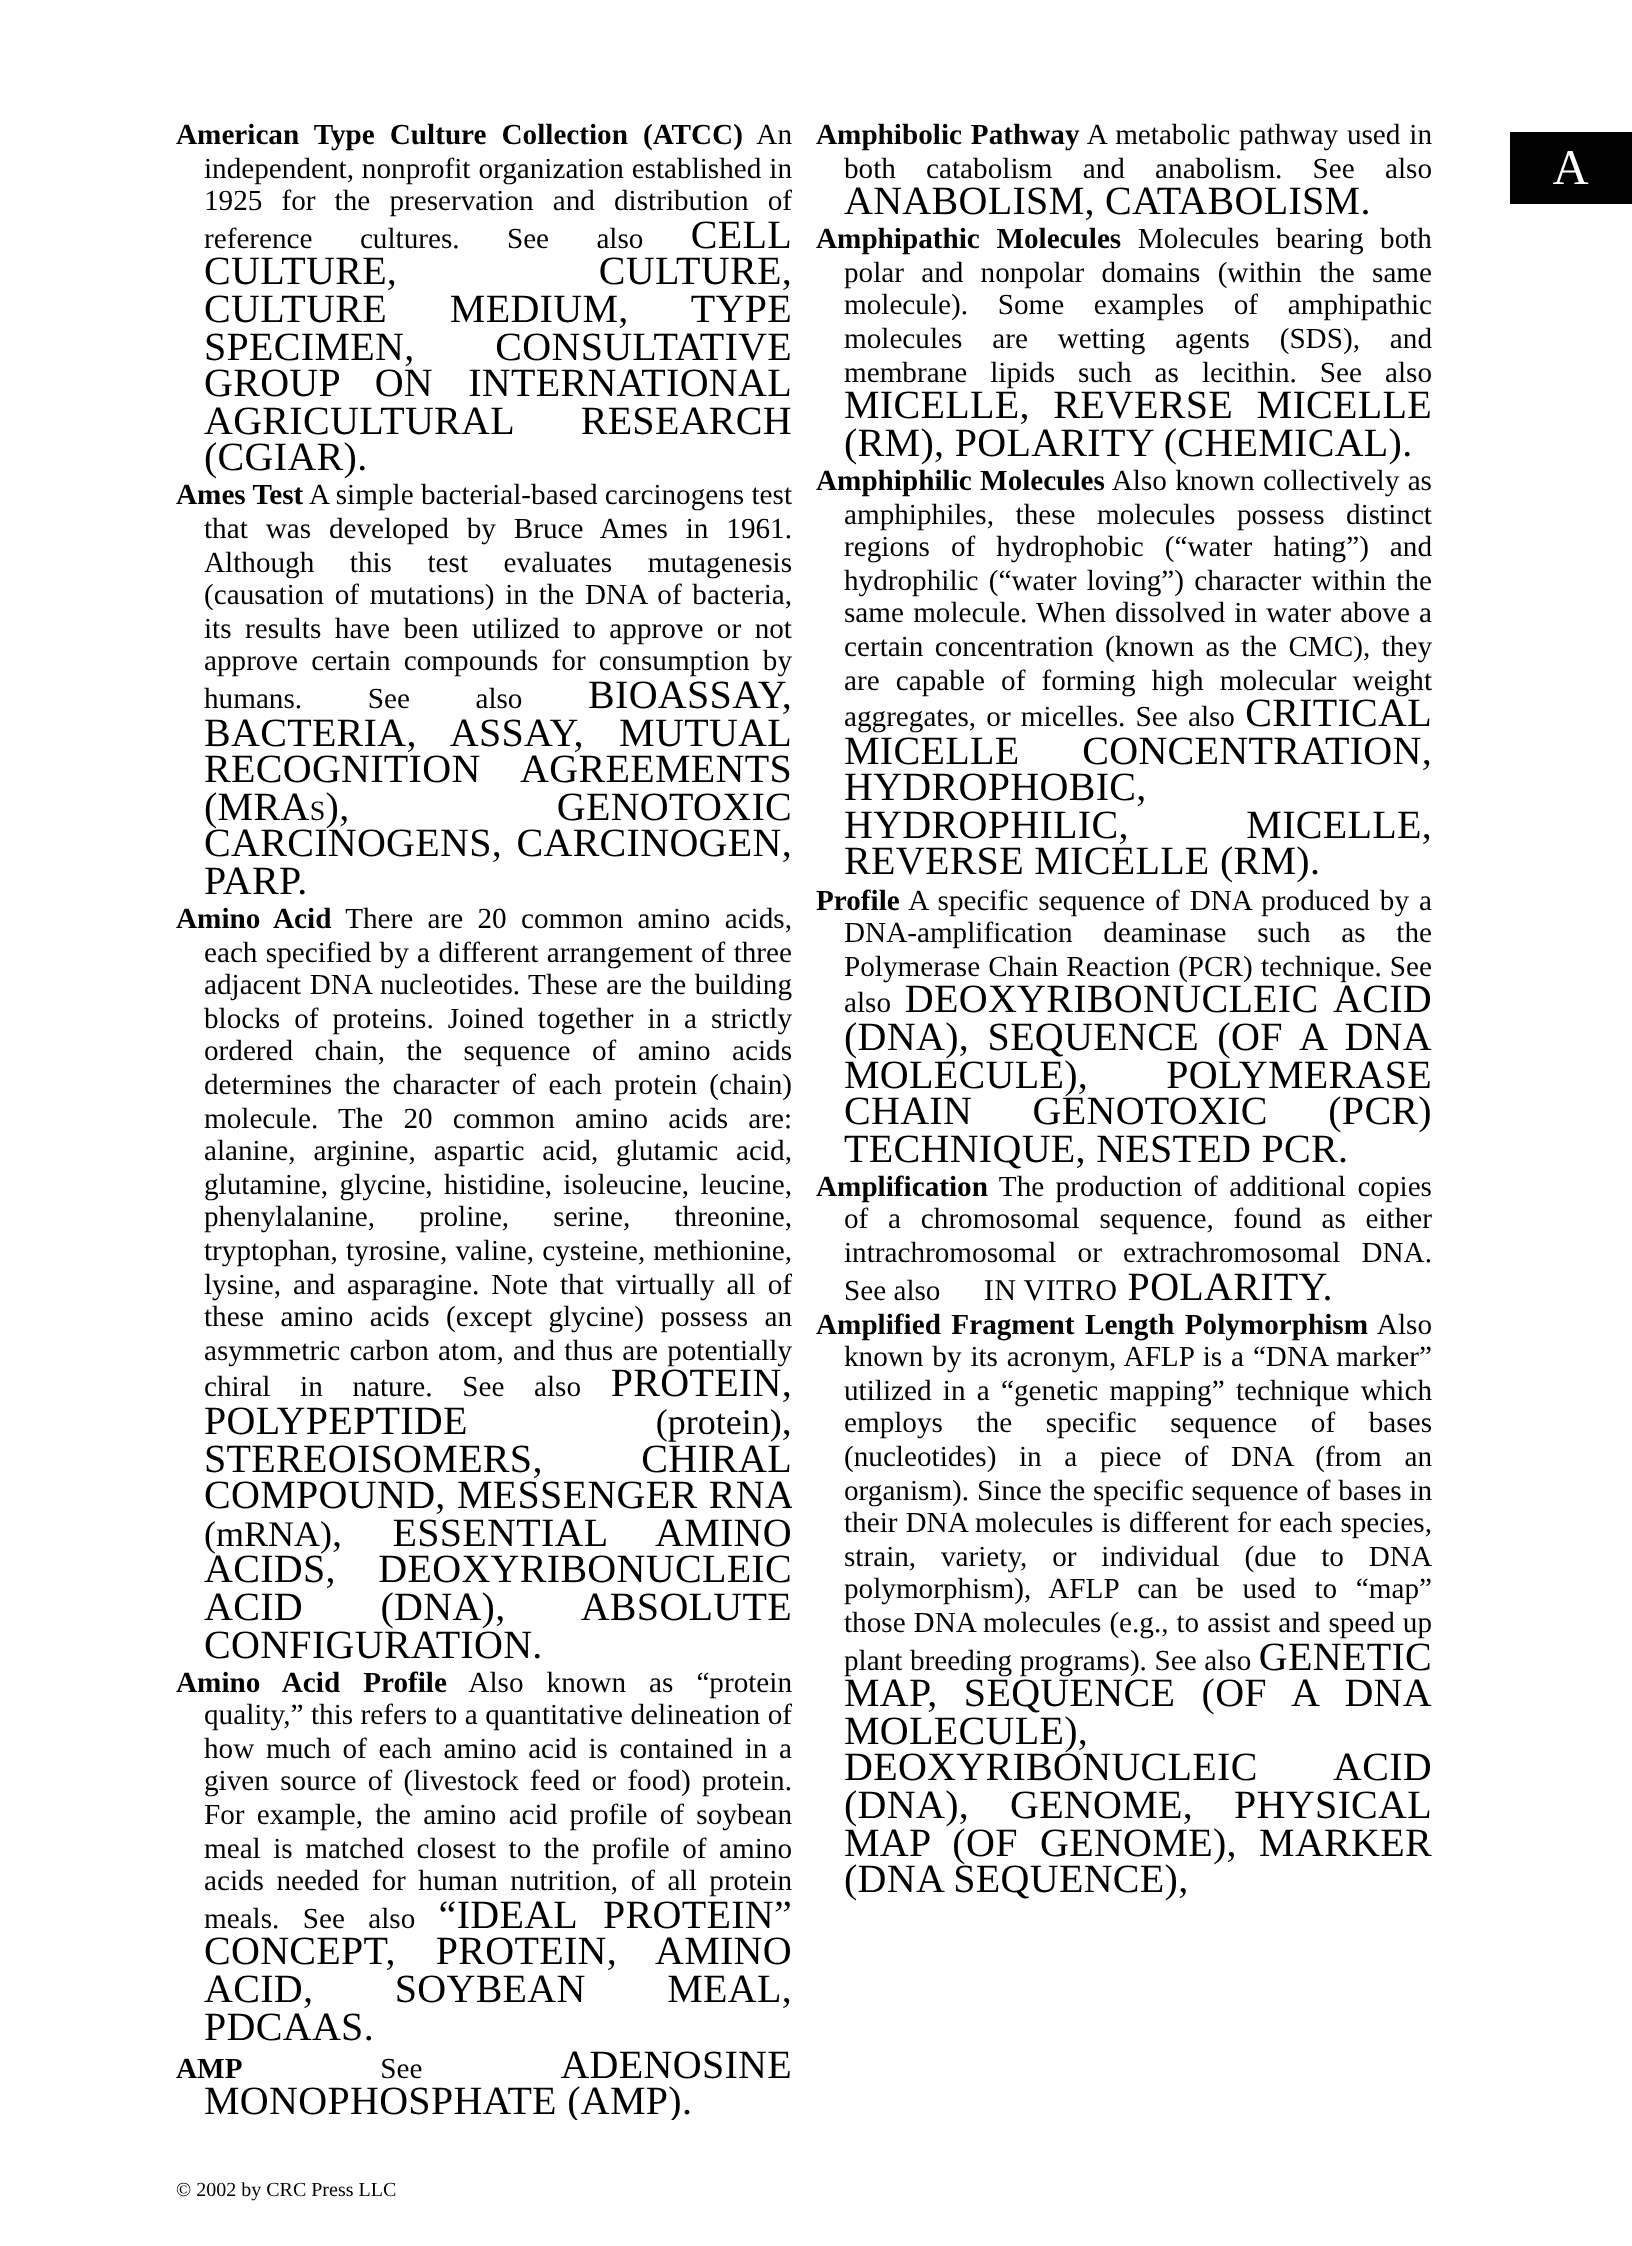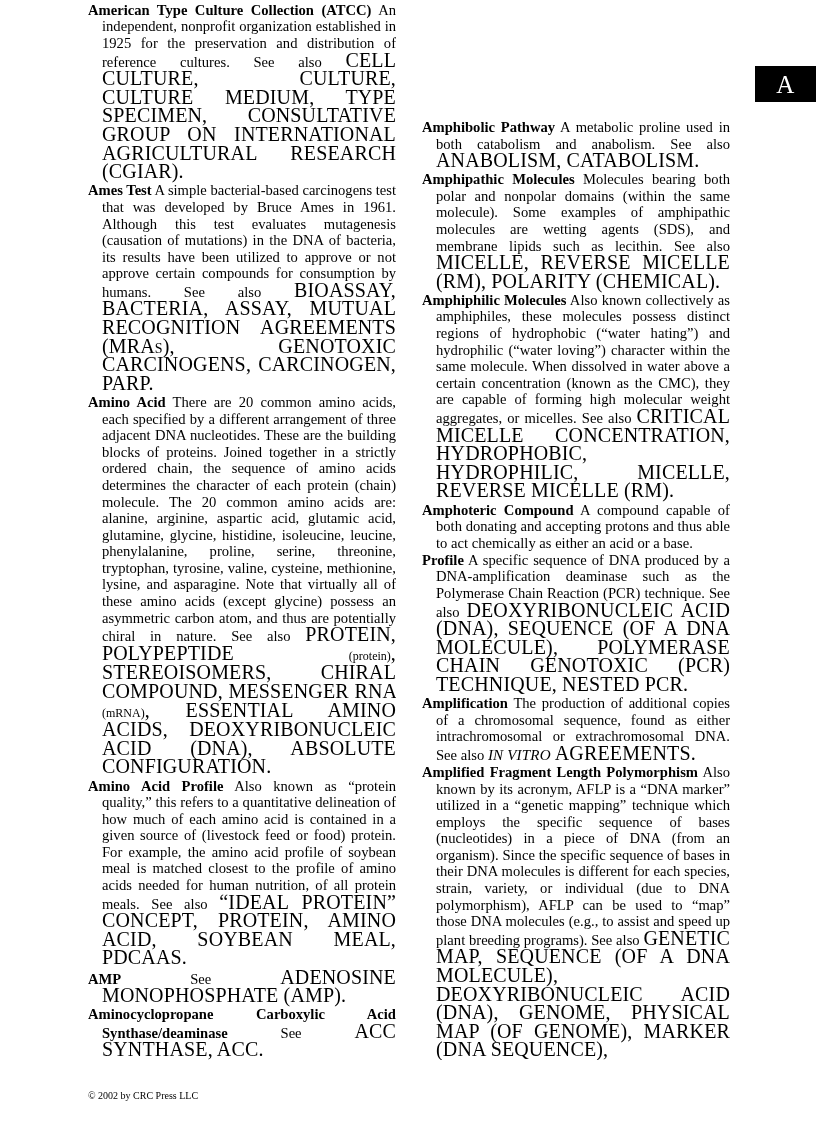--- a/index.html
+++ b/index.html
@@ -41,22 +41,21 @@
   }
 
   
   .columns {
     position: absolute;
     left: 88px;
     top: 60px;
     width: 642px;
     height: 1000px;
     display: flex;
-    gap: 26px;
-    align-items: flex-end;
+    gap: 12px;
   }
 
   .col {
     width: 308px;
     overflow: hidden;
   }
 
   
   .entry {
     margin: 0 0 0.5px 0;
@@ -80,29 +79,29 @@
 
   
   .sc {
     font-variant: small-caps;
     font-size: 20px;
     letter-spacing: 0.15px;
   }
 
   .sc-it {
     font-variant: small-caps;
-    font-style: italic;
     font-size: 15.1px;
     letter-spacing: 0.15px;
+    margin-left: 18px;
   }
 
   
   .lc {
     font-variant: normal;
-    font-size: 12px;
+    font-size: 18px;
     margin-top: 35px;
   }
 
   
   .footer {
     position: absolute;
     left: 88px;
     top: 1088px;
     font-size: 10px;
     line-height: 15px;
@@ -131,31 +130,30 @@
       <p class="entry"><span class="hw">Amino Acid Profile</span><span> Also known as “protein quality,” this refers to a quantitative delineation of how much of each amino acid is contained in a given source of (livestock feed or food) protein. For example, the amino acid profile of soybean meal is matched closest to the profile of amino acids needed for human nutrition, of all protein meals. See also </span><span class="sc">“IDEAL PROTEIN” CONCEPT, PROTEIN, AMINO ACID, SOYBEAN MEAL, PDCAAS.</span></p>
 
       <p class="entry"><span class="hw">AMP</span><span> See </span><span class="sc">ADENOSINE MONOPHOSPHATE (AMP).</span></p>
 
       <p class="entry"><span class="hw">Aminocyclopropane Carboxylic Acid Synthase/deaminase</span><span> See </span><span class="sc">ACC SYNTHASE, ACC.</span></p>
 
     </div>
 
     <div class="col">
 
-      <p class="entry"><span class="hw">Amphibolic Pathway</span><span> A metabolic proline used in both catabolism and anabolism. See also </span><span class="sc">ANABOLISM, CATABOLISM.</span></p>
+      <p class="entry"><span class="hw">Amphibolic Pathway</span><span> A metabolic pathway used in both catabolism and anabolism. See also </span><span class="sc">ANABOLISM, CATABOLISM.</span></p>
 
       <p class="entry"><span class="hw">Amphipathic Molecules</span><span> Molecules bearing both polar and nonpolar domains (within the same molecule). Some examples of amphipathic molecules are wetting agents (SDS), and membrane lipids such as lecithin. See also </span><span class="sc">MICELLE, REVERSE MICELLE (RM), POLARITY (CHEMICAL).</span></p>
 
       <p class="entry"><span class="hw">Amphiphilic Molecules</span><span> Also known collectively as amphiphiles, these molecules possess distinct regions of hydrophobic (“water hating”) and hydrophilic (“water loving”) character within the same molecule. When dissolved in water above a certain concentration (known as the CMC), they are capable of forming high molecular weight aggregates, or micelles. See also </span><span class="sc">CRITICAL MICELLE CONCENTRATION, HYDROPHOBIC, HYDROPHILIC, MICELLE, REVERSE MICELLE (RM).</span></p>
 
-      <p class="entry"><span class="hw">Amphoteric Compound</span><span> A compound capable of both donating and accepting protons and thus able to act chemically as either an acid or a base.</span></p>
 
       <p class="entry"><span class="hw">Profile</span><span> A specific sequence of DNA produced by a DNA-amplification deaminase such as the Polymerase Chain Reaction (PCR) technique. See also </span><span class="sc">DEOXYRIBONUCLEIC ACID (DNA), SEQUENCE (OF A DNA MOLECULE), POLYMERASE CHAIN GENOTOXIC (PCR) TECHNIQUE, NESTED PCR.</span></p>
 
-      <p class="entry"><span class="hw">Amplification</span><span> The production of additional copies of a chromosomal sequence, found as either intrachromosomal or extrachromosomal DNA. See also </span><span class="sc-it">IN VITRO</span><span class="sc"> AGREEMENTS.</span></p>
+      <p class="entry"><span class="hw">Amplification</span><span> The production of additional copies of a chromosomal sequence, found as either intrachromosomal or extrachromosomal DNA. See also </span><span class="sc-it">IN VITRO</span><span class="sc"> POLARITY.</span></p>
 
       <p class="entry"><span class="hw">Amplified Fragment Length Polymorphism</span><span> Also known by its acronym, AFLP is a “DNA marker” utilized in a “genetic mapping” technique which employs the specific sequence of bases (nucleotides) in a piece of DNA (from an organism). Since the specific sequence of bases in their DNA molecules is different for each species, strain, variety, or individual (due to DNA polymorphism), AFLP can be used to “map” those DNA molecules (e.g., to assist and speed up plant breeding programs). See also </span><span class="sc">GENETIC MAP, SEQUENCE (OF A DNA MOLECULE), DEOXYRIBONUCLEIC ACID (DNA), GENOME, PHYSICAL MAP (OF GENOME), MARKER (DNA SEQUENCE),</span></p>
 
     </div>
 
   </div>
 
   <div class="footer">
     <span>© 2002 by CRC Press LLC</span>
   </div>

